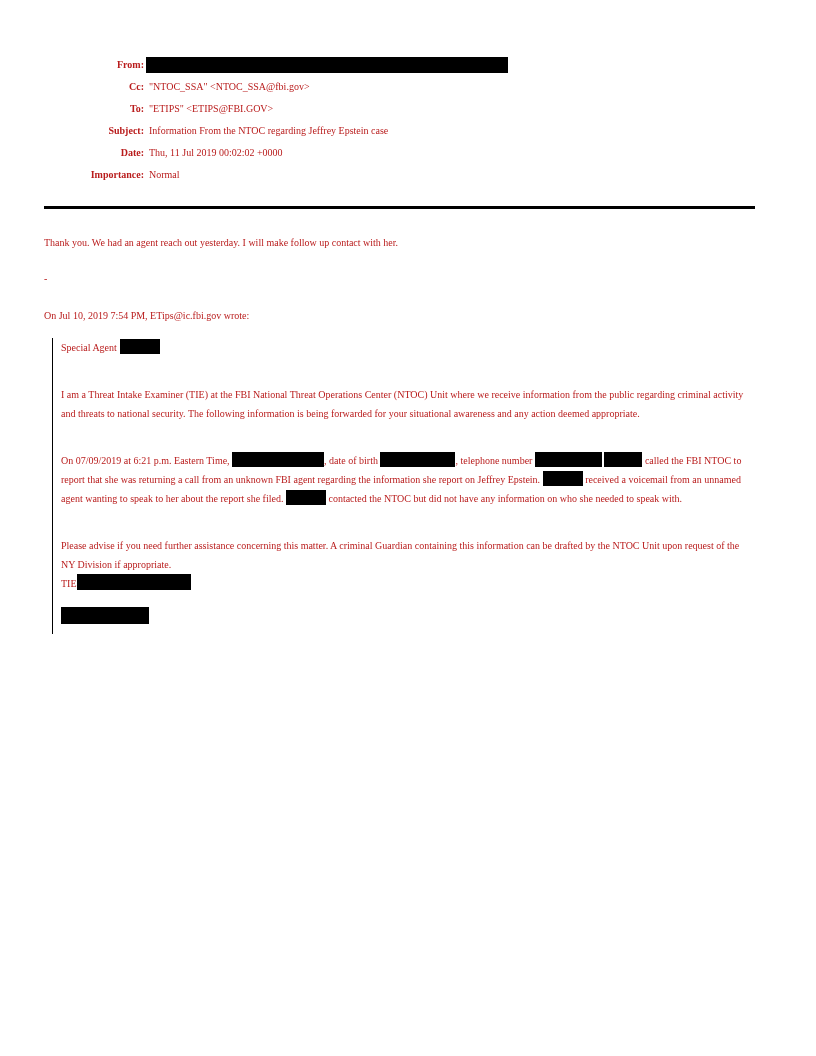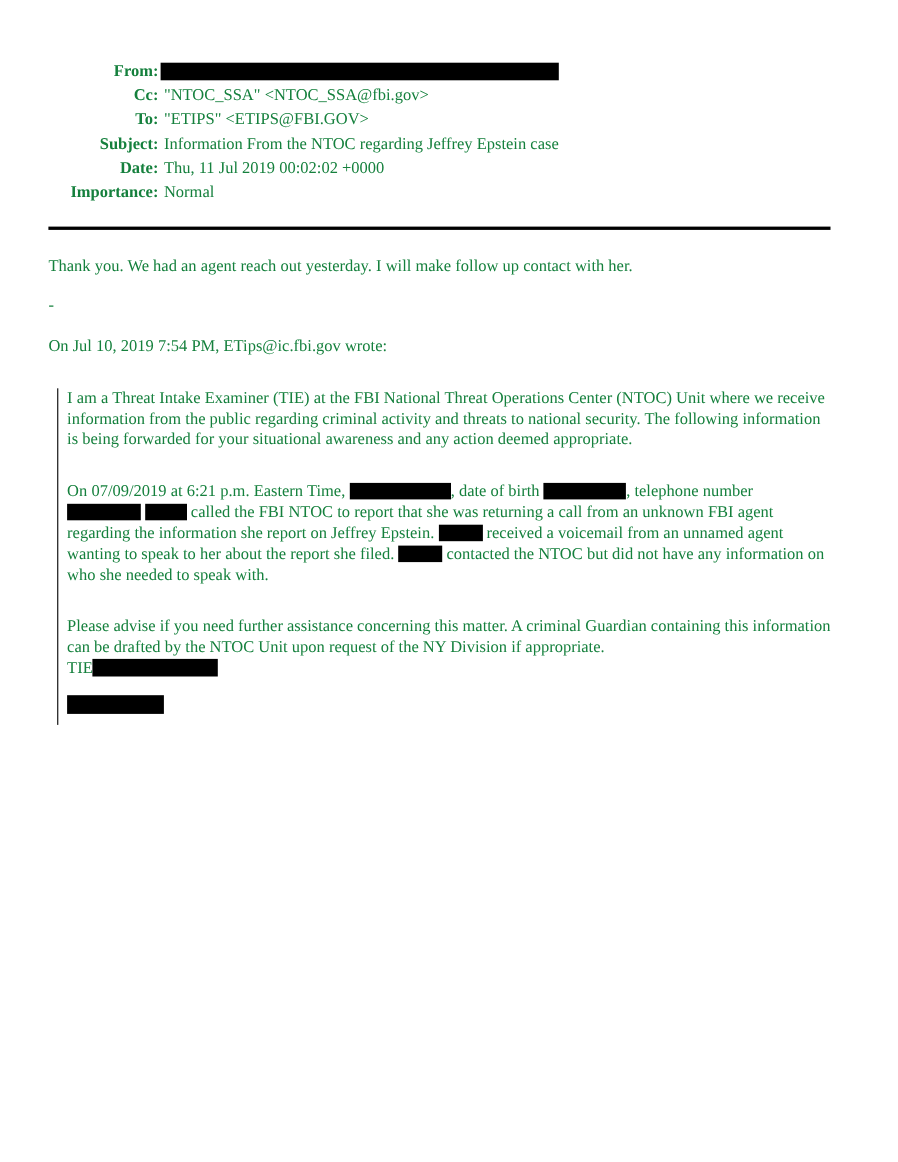--- a/index.html
+++ b/index.html
@@ -1,23 +1,23 @@
 <!DOCTYPE html>
 <html><head>
 <meta charset="utf-8">
 <style>
   * { margin: 0; padding: 0; box-sizing: border-box; }
   html, body { background: #ffffff; }
   .page {
     width: 803px;
     height: 1056px;
     background: #ffffff;
-    color: #15803d;
+    color: #b91c1c;
     font-family: "Liberation Serif", "DejaVu Serif", serif;
-    font-size: 15px;
+    font-size: 10px;
     position: relative;
     overflow: hidden;
   }
   .header-block { padding: 54px 48px 0 44px; }
   .header-row { display: flex; align-items: flex-start; line-height: 22px; }
   .header-label {
     flex: 0 0 100px;
     width: 100px;
     text-align: right;
     font-weight: bold;
@@ -86,20 +86,21 @@
   </div>
 
   <div class="rule"></div>
 
   <div class="body-block">
     <p class="reply">Thank you. We had an agent reach out yesterday. I will make follow up contact with her.</p>
     <p class="dash">-</p>
     <p class="quote-header">On Jul 10, 2019 7:54 PM, ETips@ic.fbi.gov wrote:</p>
 
     <div class="quote">
+      <p class="mt-salutation"><span>Special Agent</span><span class="redact salutation-redact"></span></p>
 
       <p class="mt-para">I am a Threat Intake Examiner (TIE) at the FBI National Threat Operations Center (NTOC) Unit where we receive information from the public regarding criminal activity and threats to national security. The following information is being forwarded for your situational awareness and any action deemed appropriate.</p>
 
       <p class="mt-para"><span>On 07/09/2019 at 6:21 p.m. Eastern Time, </span><span class="redact inline-redact r92"></span><span>, date of birth </span><span class="redact inline-redact r75"></span><span>, telephone number </span><span class="redact inline-redact r67"></span> <span class="redact inline-redact r38"></span><span> called the FBI NTOC to report that she was returning a call from an unknown FBI agent regarding the information she report on Jeffrey Epstein. </span><span class="redact inline-redact r40"></span><span> received a voicemail from an unnamed agent wanting to speak to her about the report she filed.  </span><span class="redact inline-redact r40"></span><span> contacted the NTOC but did not have any information on who she needed to speak with.</span></p>
 
       <p class="mt-para">Please advise if you need further assistance concerning this matter. A criminal Guardian containing this information can be drafted by the NTOC Unit upon request of the  NY  Division if appropriate.</p>
 
 
       <p class="mt-sig"><span>TIE</span><span class="redact sig-redact"></span></p>
 

